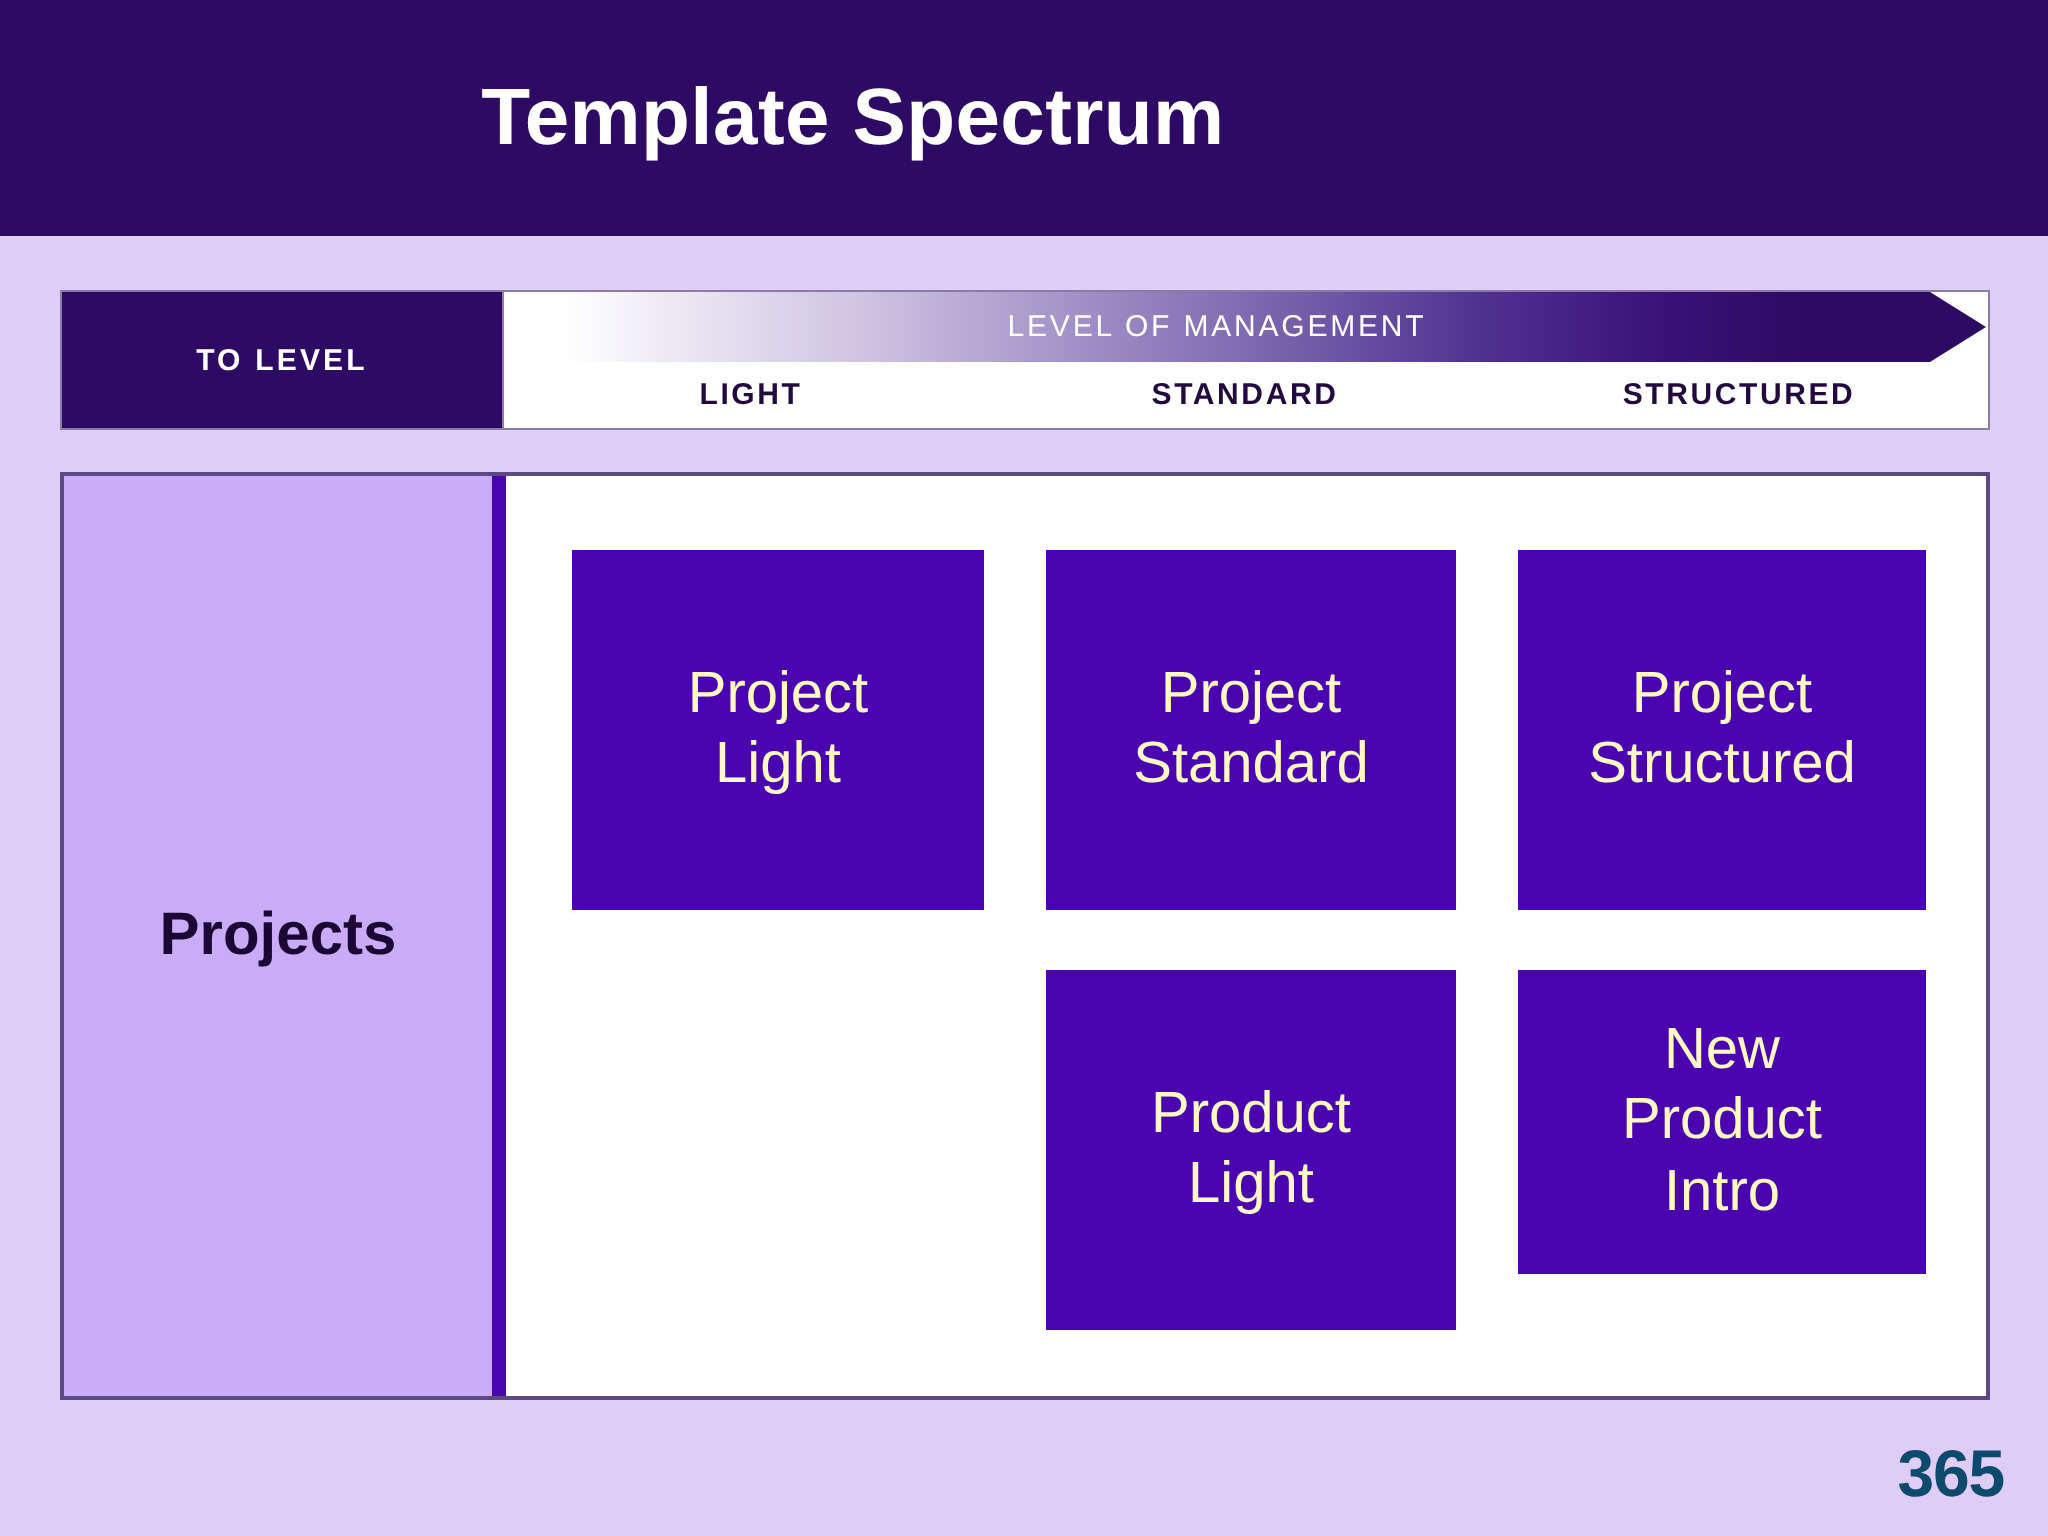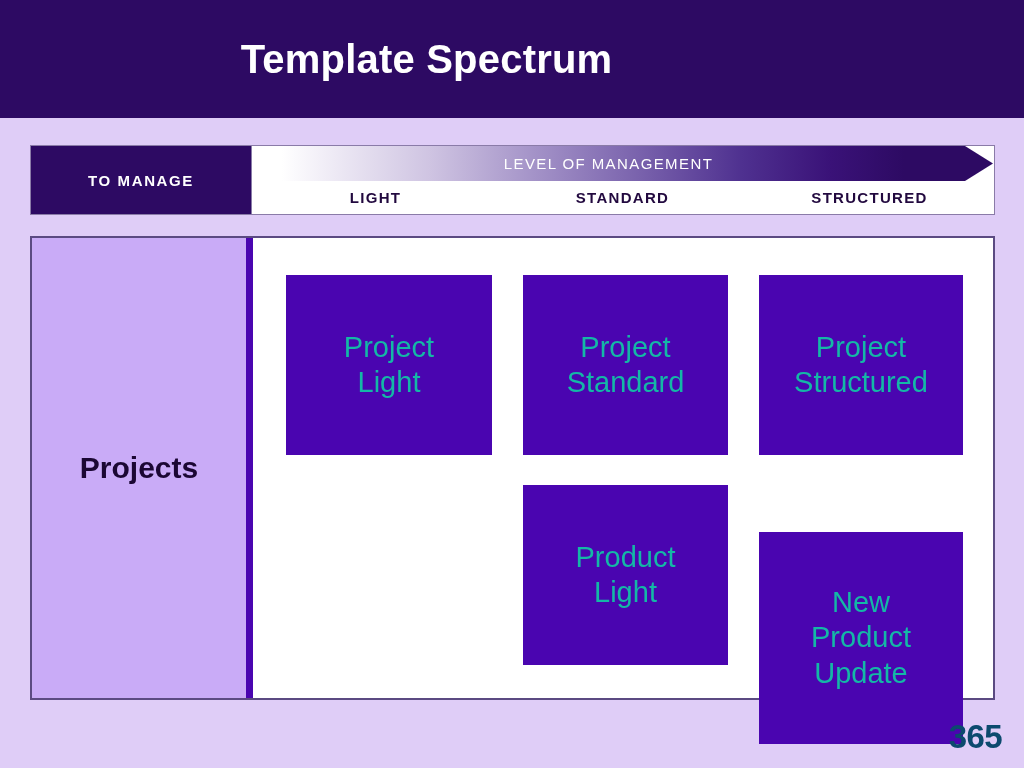--- a/index.html
+++ b/index.html
@@ -174,35 +174,35 @@
     bottom: 0;
   }
 
   .tile {
     position: absolute;
     background: #4a05b0;
     display: flex;
     align-items: center;
     justify-content: center;
     text-align: center;
-    color: #14b8a6;
+    color: #fef9c3;
     font-size: 29px;
     line-height: 1.22;
     font-weight: normal;
     padding: 4px 6px;
   }
 
   
   .tile-r1c1 { left: 33px;  top: 37px;  width: 206px; height: 180px; }
   .tile-r1c2 { left: 270px; top: 37px;  width: 205px; height: 180px; }
   .tile-r1c3 { left: 506px; top: 37px;  width: 204px; height: 180px; }
 
   
   .tile-r2c2 { left: 270px; top: 247px; width: 205px; height: 180px; }
-  .tile-r2c3 { left: 506px; top: 247px; width: 204px; height: 212px; margin-top: 47px; }
+  .tile-r2c3 { left: 506px; top: 247px; width: 204px; height: 152px; }
 
   
   .brand {
     position: absolute;
     right: 22px;
     bottom: 12px;
     display: flex;
     align-items: baseline;
     font-size: 33px;
     font-weight: bold;
@@ -214,21 +214,21 @@
 </head>
 <body>
 
 <div class="title-bar">
   <div class="title-bar-text">Template Spectrum</div>
 </div>
 
 <div class="header-row">
 
   <div class="to-manage-cell">
-    <span class="to-manage-label">TO MANAGE</span>
+    <span class="to-manage-label">TO LEVEL</span>
   </div>
 
   <div class="spectrum-cell">
 
     <div class="gradient-band"></div>
 
     <div class="gradient-band-label">LEVEL OF MANAGEMENT</div>
 
     <div class="level-labels">
       <div class="level-label">LIGHT</div>
@@ -274,21 +274,21 @@
       <span>
         <span>Product</span><br>
         <span>Light</span>
       </span>
     </div>
 
     <div class="tile tile-r2c3">
       <span>
         <span>New</span><br>
         <span>Product</span><br>
-        <span>Update</span>
+        <span>Intro</span>
       </span>
     </div>
 
   </div>
 </div>
 
 <div class="brand">
     <span class="brand-num">365</span>
 </div>
 

